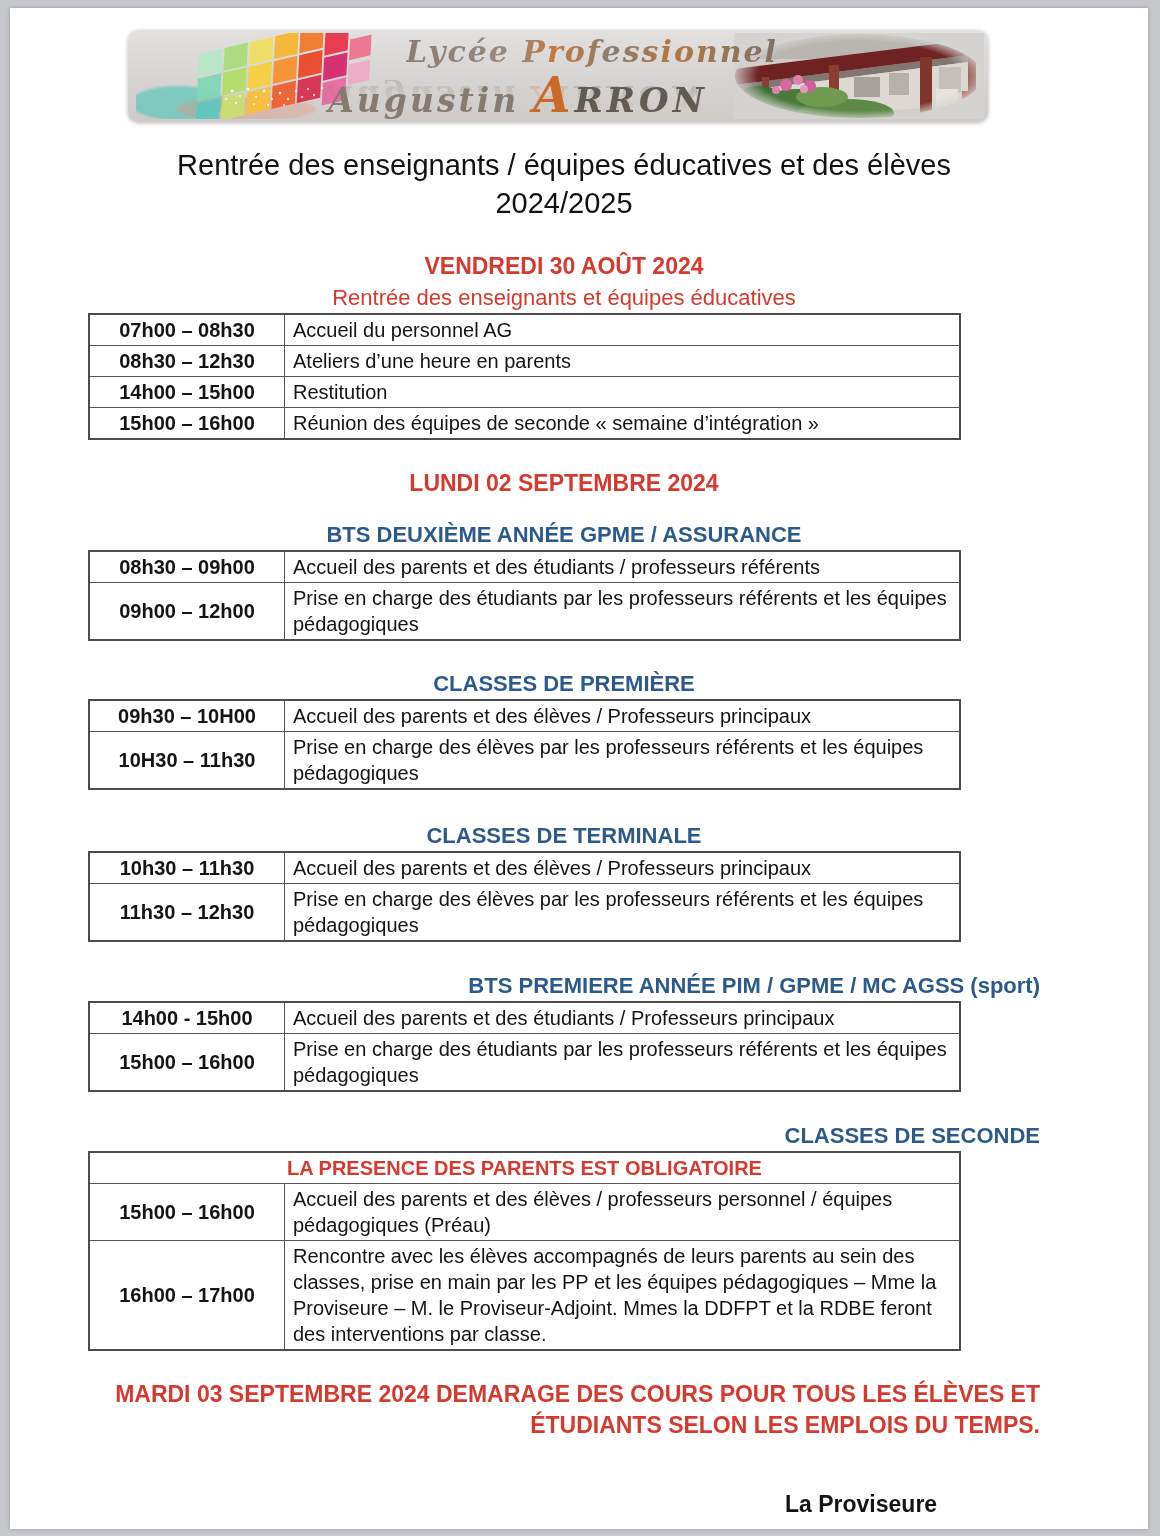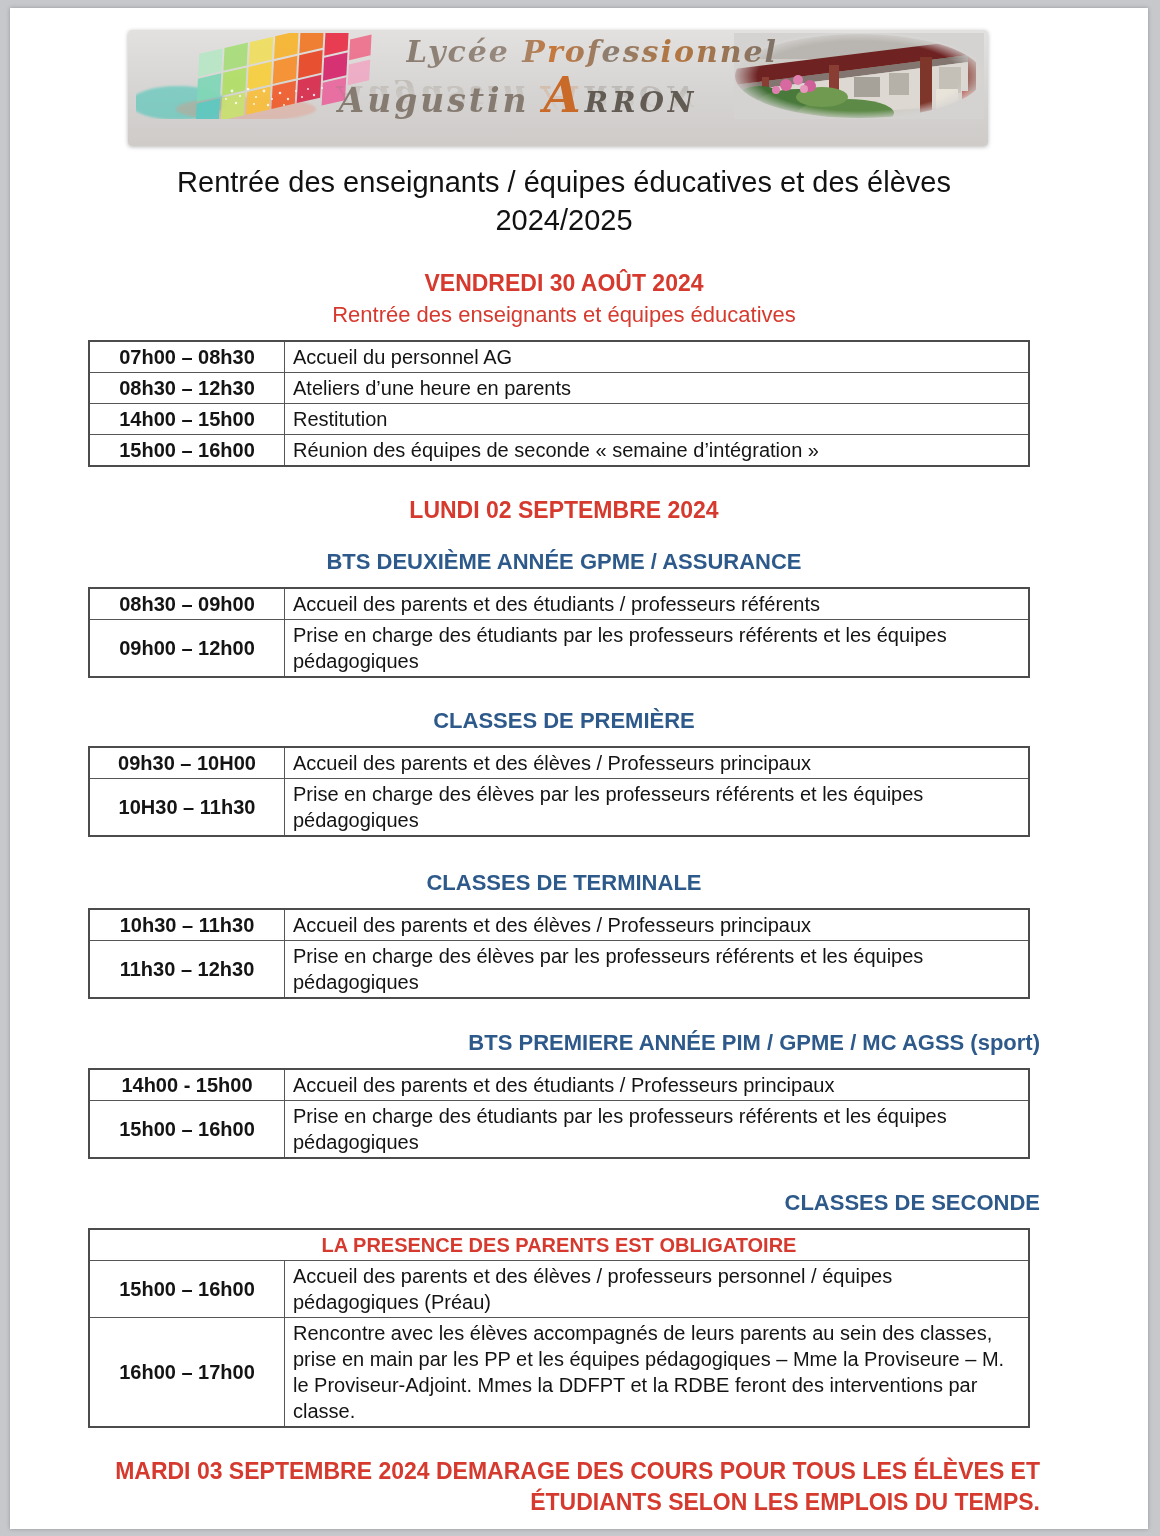--- a/index.html
+++ b/index.html
@@ -12,23 +12,23 @@
     overflow:hidden;
   }
   .page{
     position:absolute;left:10px;top:8px;width:1138px;height:1521px;
     background:#ffffff;
     box-shadow:0 0 4px rgba(0,0,0,.25);
     overflow:hidden;
   }
   
   .banner{
-    position:absolute;left:118px;top:22px;width:860px;height:116px;
+    position:absolute;left:118px;top:22px;width:860px;height:92px;
     background:linear-gradient(180deg,#e3e1df 0%,#d6d4d2 55%,#cecbc9 100%);
-    border-radius:4px;
+    border-radius:10px;
     box-shadow:0 1px 4px rgba(0,0,0,.28);
   }
   .banner svg{position:absolute;top:3px;}
   .mosaic-svg{left:8px;}
   .photo-svg{right:4px;}
   .banner-text{
     position:absolute;left:185px;top:4px;width:470px;height:84px;
     text-align:center;
     font-family:"DejaVu Serif",serif;
     font-style:italic;
@@ -36,32 +36,32 @@
   }
   .banner-line1{
     display:inline-block;position:relative;left:44px;
     font-size:30px;letter-spacing:2px;font-weight:bold;
     background:linear-gradient(90deg,#8a7d72 0%,#97897d 28%,#c7783a 40%,#8a7d72 55%,#b5763f 72%,#7d736a 100%);
     -webkit-background-clip:text;background-clip:text;color:transparent;
   }
   .banner-line2{display:block;position:relative;left:-30px;margin-top:-2px;white-space:nowrap;}
   .banner-name-first{font-size:33px;color:#867b71;letter-spacing:3px;font-weight:bold;}
   .banner-name-last{
-    display:inline-block;font-size:28px;color:#615b54;font-weight:bold;letter-spacing:4px;margin-left:14px;
+    display:inline-block;font-size:34px;color:#615b54;font-weight:bold;letter-spacing:4px;margin-left:14px;
   }
   .banner-name-last::first-letter{color:#c96a28;font-size:48px;}
   
   .content{position:absolute;left:78px;top:114px;width:952px;}
-  .doc-title{margin-top:41px;text-align:center;font-size:29px;line-height:38px;color:#121212;}
+  .doc-title{margin-top:24px;text-align:center;font-size:29px;line-height:38px;color:#121212;}
   .h-red{margin-top:31px;text-align:center;font-weight:bold;font-size:23px;color:var(--heading-red,#d63a2e);}
   .h-red-sub{margin-top:5px;text-align:center;font-weight:normal;font-size:22px;color:var(--heading-red,#d63a2e);}
   .h-blue{text-align:center;font-weight:bold;font-size:22px;color:var(--heading-blue,#2e5a8b);}
   .mt30{margin-top:30px;} .mt9{margin-top:25px;} .mt33{margin-top:33px;} .mt31{margin-top:31px;text-align:right;}
   table.sched{
-    border-collapse:collapse;width:942px;margin-top:12px;
+    border-collapse:collapse;width:873px;margin-top:2px;
     border:2px solid #4c4c4c;
   }
   table.sched td{
     border:1px solid #565656;
     font-size:20px;line-height:26px;
     padding:2px 8px;
     vertical-align:middle;
   }
   td.t{width:178px;text-align:center;font-weight:bold;white-space:nowrap;padding:2px 4px;}
   td.d{padding-right:16px;}

